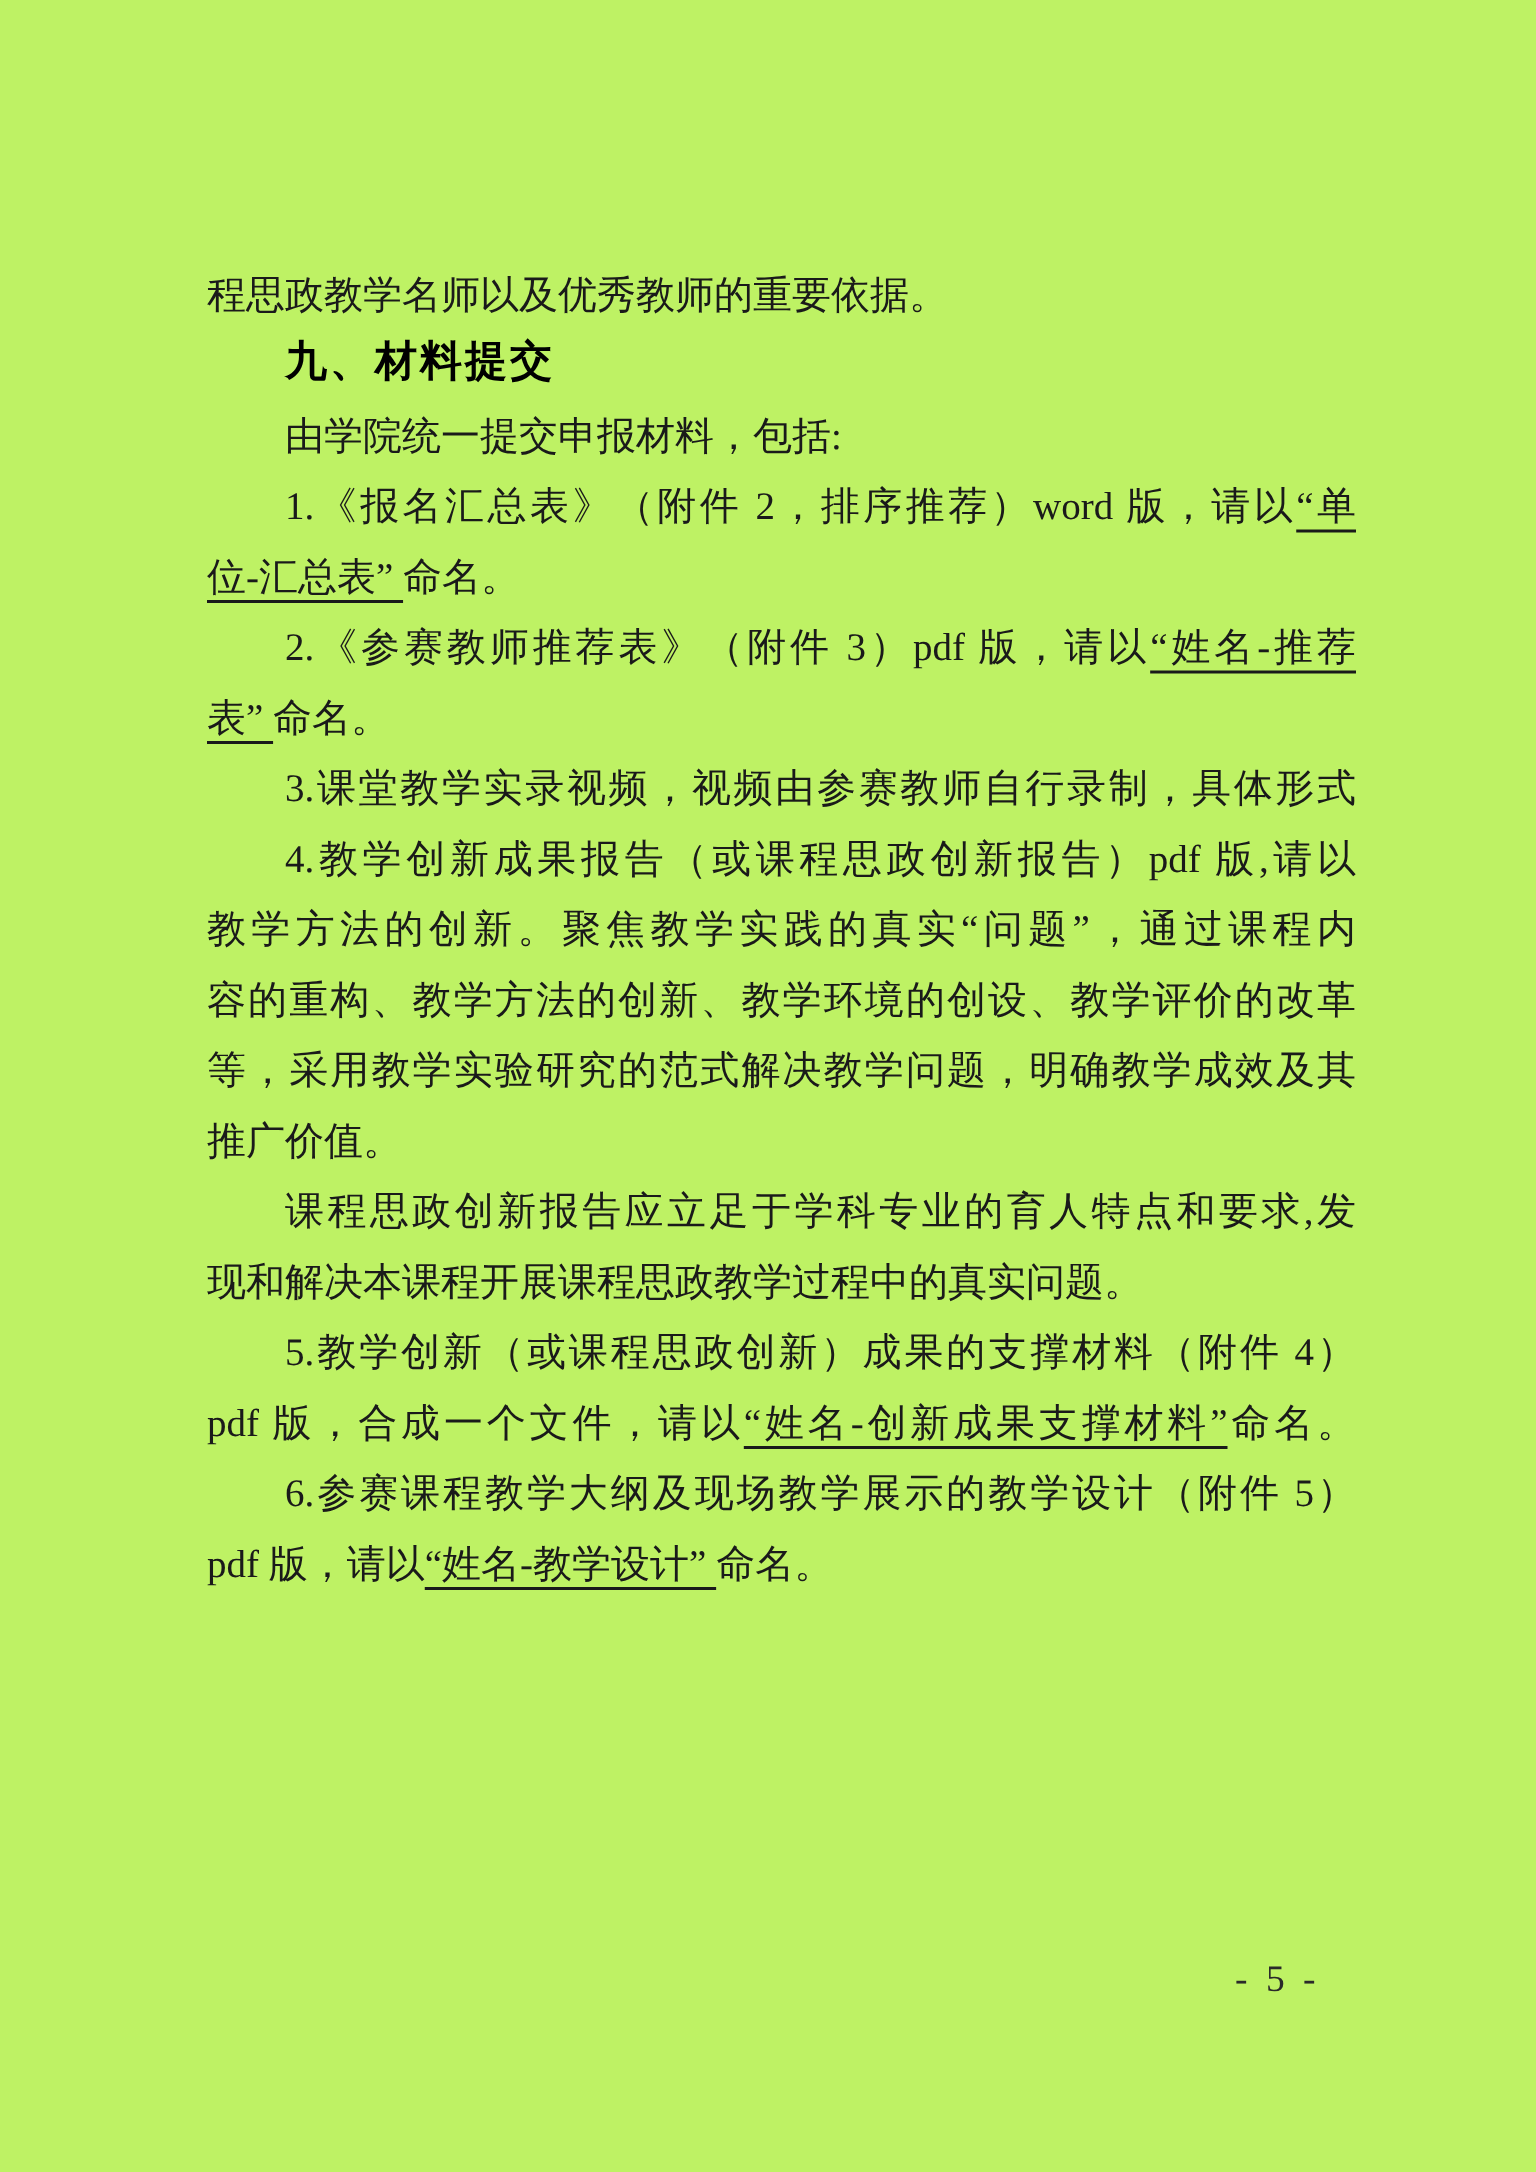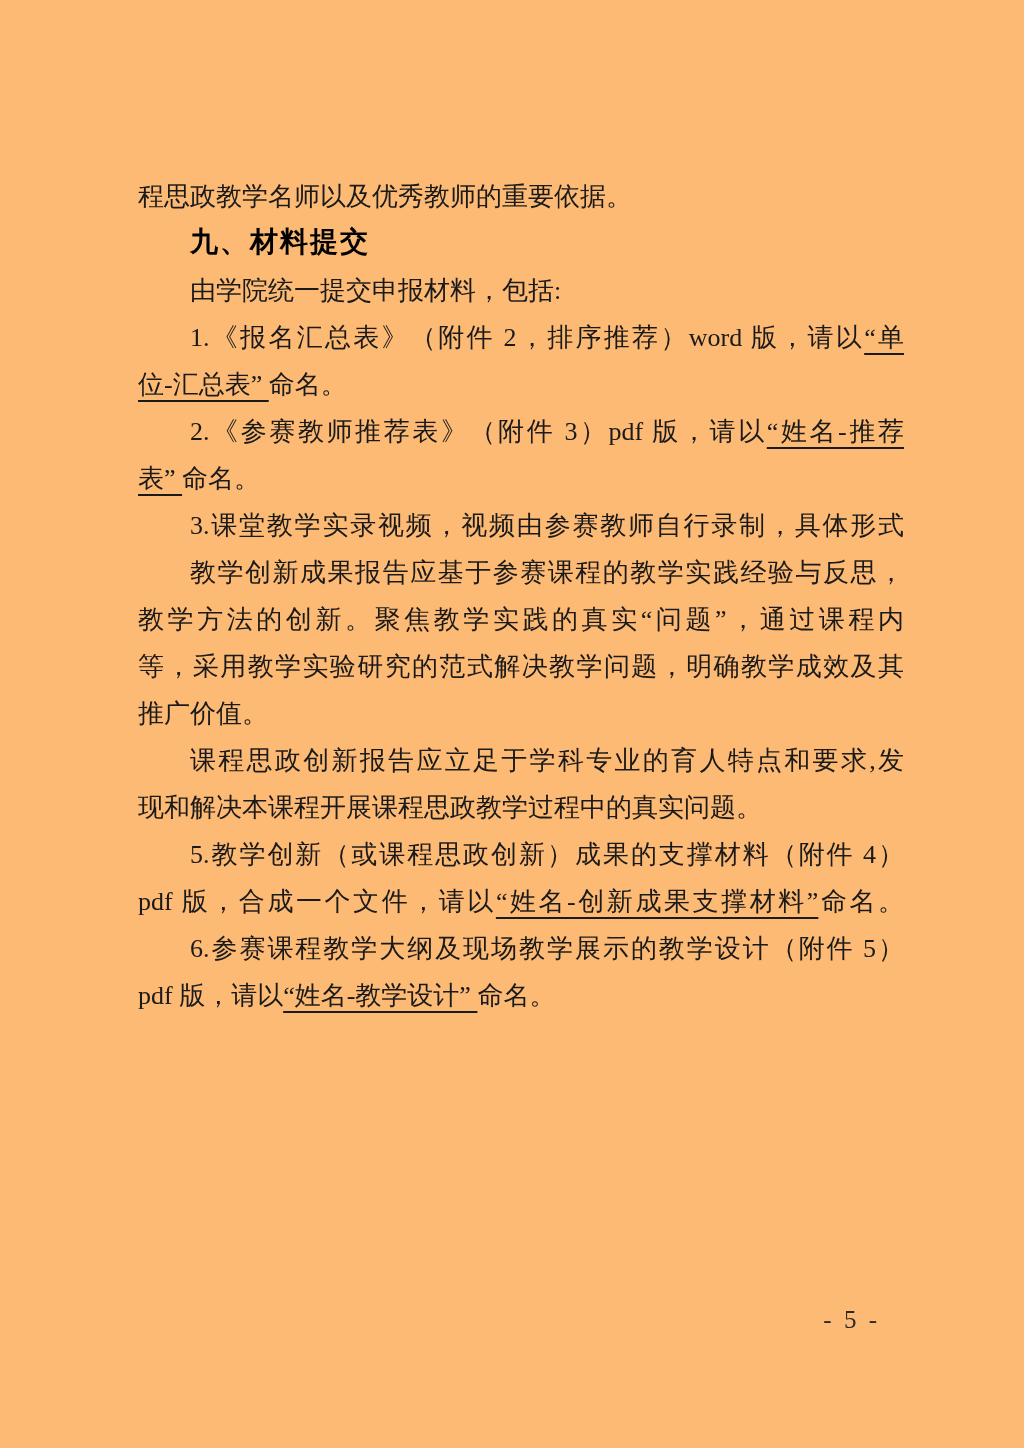--- a/index.html
+++ b/index.html
@@ -4,21 +4,21 @@
 <style>
   html, body {
     margin: 0;
     padding: 0;
     background: #e8e8e8;
   }
   .page {
     position: relative;
     width: 1024px;
     height: 1448px;
-    background: #fdba74;
+    background: #bef264;
     margin: 0 auto;
     overflow: hidden;
     color: #1a1a1a;
   }
   .content {
     position: absolute;
     left: 138px;
     top: 173px;
     width: 766px;
   }
@@ -68,22 +68,23 @@
 <div class="page">
   <div class="content">
       <div class="line"><span class="seg">程思政教学名师以及优秀教师的重要依据。</span></div>
       <div class="line heading indent"><span class="seg">九、材料提交</span></div>
       <div class="line indent"><span class="seg">由学院统一提交申报材料，包括:</span></div>
       <div class="line indent justify"><span class="seg">1.《报名汇总表》（附件 2，排序推荐）word 版，请以</span><span class="seg underline">“单</span></div>
       <div class="line"><span class="seg underline">位-汇总表” </span><span class="seg">命名。</span></div>
       <div class="line indent justify"><span class="seg">2.《参赛教师推荐表》（附件 3）pdf 版，请以</span><span class="seg underline">“姓名-推荐</span></div>
       <div class="line"><span class="seg underline">表” </span><span class="seg">命名。</span></div>
       <div class="line indent justify"><span class="seg">3.课堂教学实录视频，视频由参赛教师自行录制，具体形式</span></div>
-      <div class="line indent justify"><span class="seg">教学创新成果报告应基于参赛课程的教学实践经验与反思，</span></div>
+      <div class="line indent justify"><span class="seg">4.教学创新成果报告（或课程思政创新报告）pdf 版,请以</span></div>
       <div class="line justify"><span class="seg">教学方法的创新。聚焦教学实践的真实“问题”，通过课程内</span></div>
+      <div class="line justify"><span class="seg">容的重构、教学方法的创新、教学环境的创设、教学评价的改革</span></div>
       <div class="line justify"><span class="seg">等，采用教学实验研究的范式解决教学问题，明确教学成效及其</span></div>
       <div class="line"><span class="seg">推广价值。</span></div>
       <div class="line indent justify"><span class="seg">课程思政创新报告应立足于学科专业的育人特点和要求,发</span></div>
       <div class="line"><span class="seg">现和解决本课程开展课程思政教学过程中的真实问题。</span></div>
       <div class="line indent justify"><span class="seg">5.教学创新（或课程思政创新）成果的支撑材料（附件 4）</span></div>
       <div class="line justify"><span class="seg">pdf 版，合成一个文件，请以</span><span class="seg underline">“姓名-创新成果支撑材料”</span><span class="seg">命名。</span></div>
       <div class="line indent justify"><span class="seg">6.参赛课程教学大纲及现场教学展示的教学设计（附件 5）</span></div>
       <div class="line"><span class="seg">pdf 版，请以</span><span class="seg underline">“姓名-教学设计” </span><span class="seg">命名。</span></div>
     </div>
   <div class="footer">- 5 -</div>

